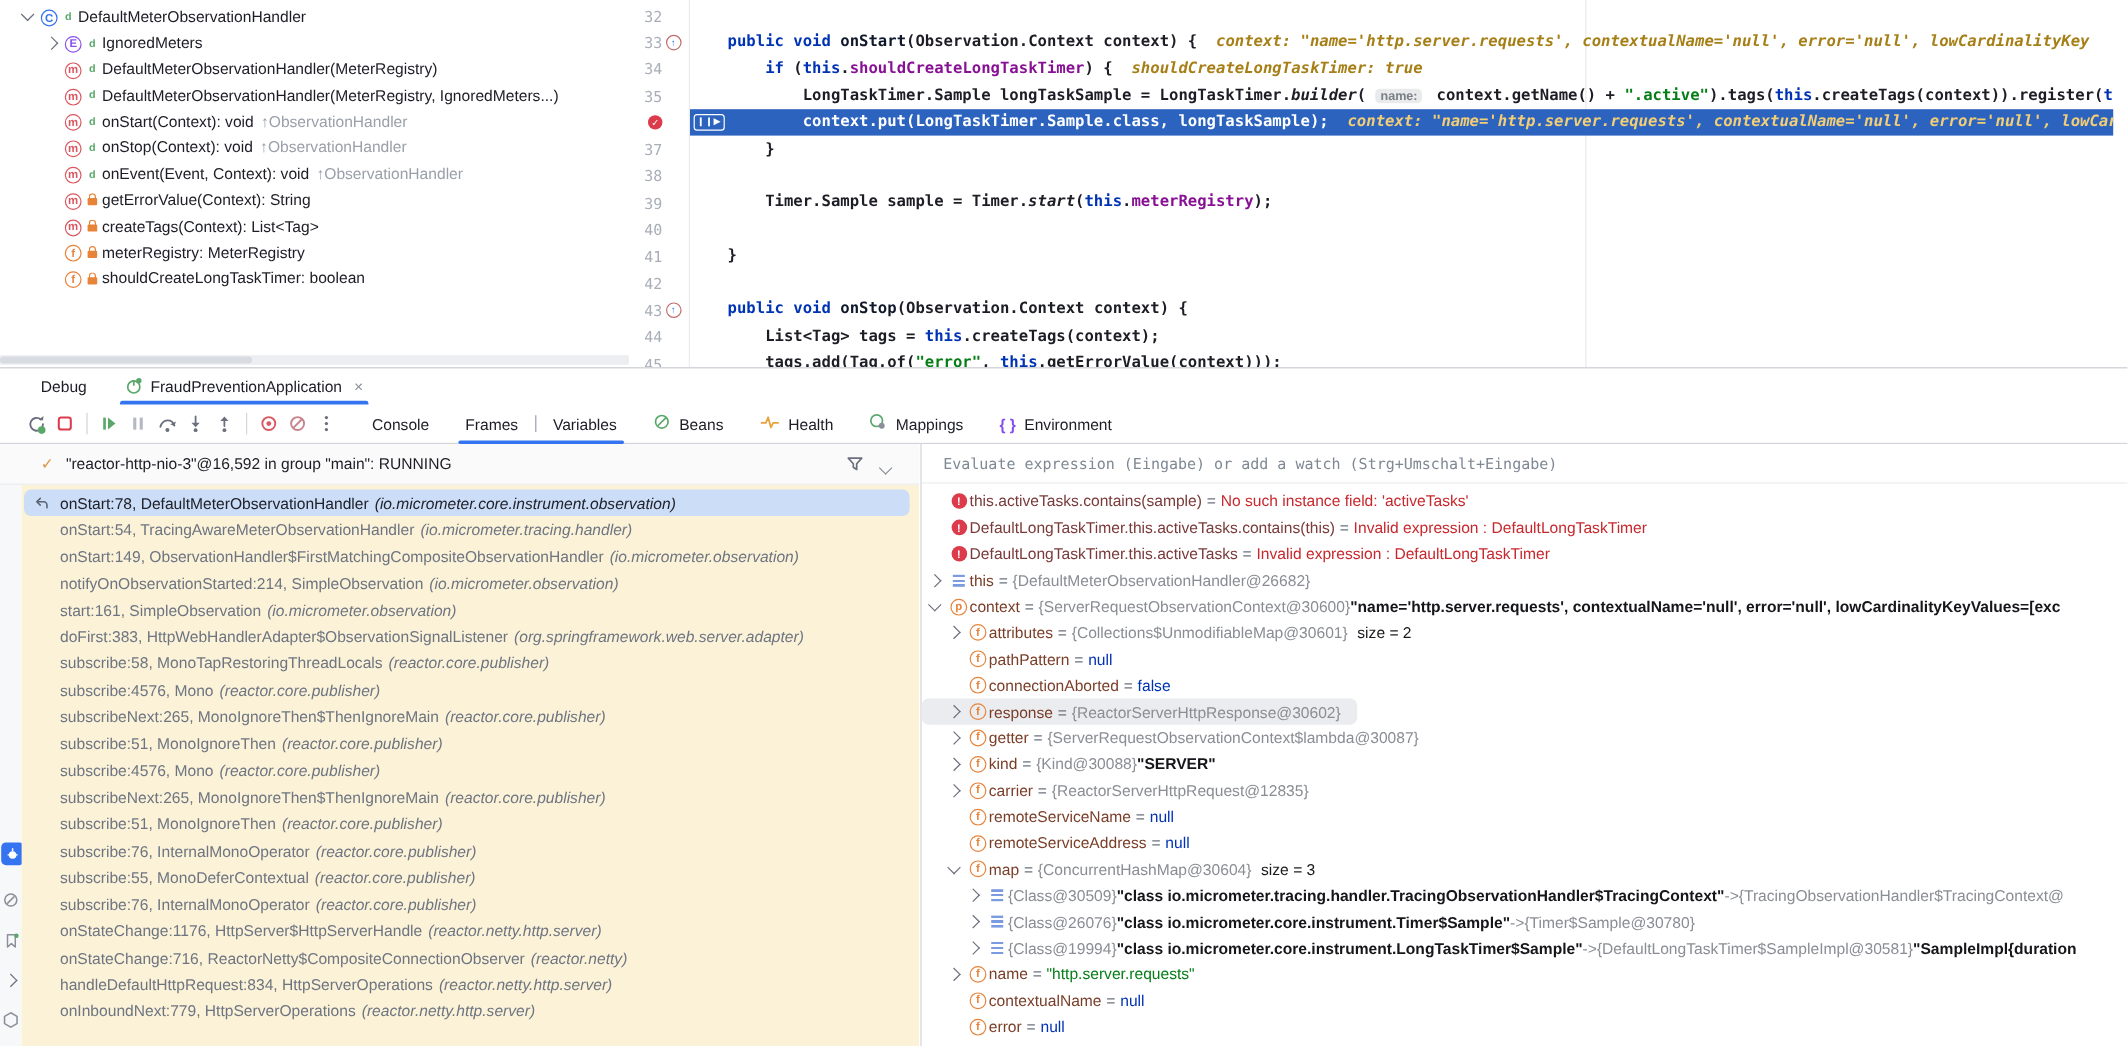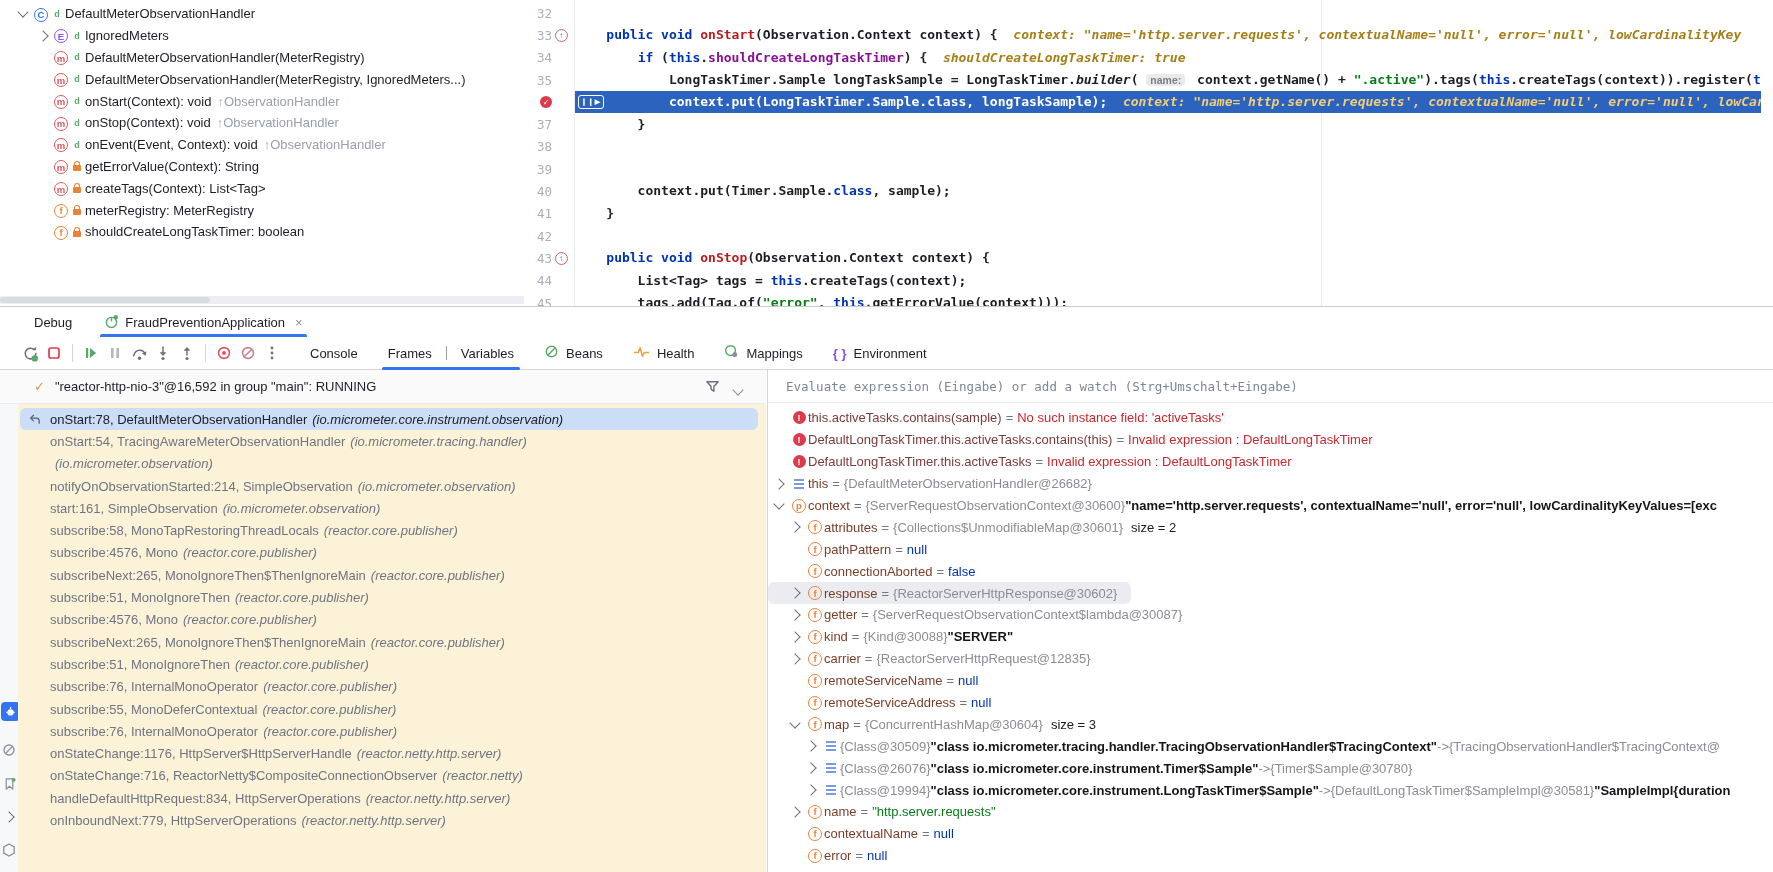--- a/index.html
+++ b/index.html
@@ -38,21 +38,21 @@
   .gl{position:absolute;left:0;width:50px;height:22.3px;display:flex;align-items:center;}
   .gl .num{width:24px;margin-left:4px;text-align:right;color:#a9aeb8;font-size:12.5px;}
   .gl .gslot{width:18px;display:flex;justify-content:center;align-items:center;}
   .ovr{width:11px;height:11px;border-radius:50%;border:1.3px solid #c06c6c;color:#3574f0;
        font-size:8px;display:flex;align-items:center;justify-content:center;font-family:"Liberation Sans",sans-serif;}
   .bp{width:12px;height:12px;border-radius:50%;background:#db3b4b;color:#fff;font-size:8px;
       display:flex;align-items:center;justify-content:center;font-family:"Liberation Sans",sans-serif;}
   #codearea{position:absolute;left:50px;top:0;width:1187px;height:306px;border-left:1px solid #ebecef;}
   .cl{position:absolute;left:0;width:1187px;height:22.3px;line-height:22.3px;white-space:pre;color:#1d1d26;}
   .cl span{vertical-align:baseline;font-weight:bold;}
-  .k{color:#0033b3;} .s{color:#067d17;} .m{color:#b91c1c;} .fld{color:#871094;}
+  .k{color:#0033b3;} .s{color:#067d17;} .m{color:#0f172a;} .fld{color:#871094;}
   .it{font-style:italic;color:#1d1d26;} .p{color:#1d1d26;}
   .hint{color:#a67f17;font-style:italic;}
   .chip{background:#e9eaec;color:#7a7e85;border-radius:4px;font-size:10.5px;padding:0 4px;
         font-family:"Liberation Sans",sans-serif;font-style:normal;margin-right:4px;}
   .cl.exec{background:#2b63be;}
   .cl.exec .k,.cl.exec .p,.cl.exec .s,.cl.exec .fld,.cl.exec .m,.cl.exec .it{color:#ffffff;}
   .cl.exec .hint{color:#f2ce77;}
   .execptr{position:absolute;left:3px;top:4px;height:12px;border:1.4px solid #fff;border-radius:3px;
         color:#fff;font-size:7px;display:flex;align-items:center;padding:0 2px;letter-spacing:1px;
         font-family:"Liberation Sans",sans-serif;}
@@ -266,21 +266,21 @@
     </div>
   <div id="codearea">
     <div id="marginguide"></div>
   <div class="cl" style="top:2.0px"></div>
       <div class="cl" style="top:24.3px"><span class="p">    </span><span class="k">public </span><span class="k">void </span><span class="m">onStart</span><span class="p">(Observation.Context context) {  </span><span class="hint">context: "name='http.server.requests', contextualName='null', error='null', lowCardinalityKey</span></div>
       <div class="cl" style="top:46.6px"><span class="p">        </span><span class="k">if</span><span class="p"> (</span><span class="k">this</span><span class="p">.</span><span class="fld">shouldCreateLongTaskTimer</span><span class="p">) {  </span><span class="hint">shouldCreateLongTaskTimer: true</span></div>
       <div class="cl" style="top:68.9px"><span class="p">            LongTaskTimer.Sample longTaskSample = LongTaskTimer.</span><span class="it">builder</span><span class="p">( </span><span class="chip">name:</span><span class="p"> context.getName() + </span><span class="s">".active"</span><span class="p">).tags(</span><span class="k">this</span><span class="p">.createTags(context)).register(</span><span class="k">this</span></div>
       <div class="cl exec" style="top:91.2px"><span class="execptr">❙❙▶</span><span class="p">            context.put(LongTaskTimer.Sample.</span><span class="k">class</span><span class="p">, longTaskSample);  </span><span class="hint">context: "name='http.server.requests', contextualName='null', error='null', lowCardinalityKeyValues</span></div>
       <div class="cl" style="top:113.5px"><span class="p">        }</span></div>
       <div class="cl" style="top:135.8px"></div>
-      <div class="cl" style="top:180.4px"><span class="p">        context.put(Timer.Sample.</span><span class="k">class</span><span class="p">, sample);</span></div>
+      <div class="cl" style="top:158.1px"><span class="p">        Timer.Sample sample = Timer.</span><span class="it">start</span><span class="p">(</span><span class="k">this</span><span class="p">.</span><span class="fld">meterRegistry</span><span class="p">);</span></div>
       <div class="cl" style="top:202.7px"><span class="p">    }</span></div>
       <div class="cl" style="top:225.0px"></div>
       <div class="cl" style="top:247.3px"><span class="p">    </span><span class="k">public </span><span class="k">void </span><span class="m">onStop</span><span class="p">(Observation.Context context) {</span></div>
       <div class="cl" style="top:269.6px"><span class="p">        List&lt;Tag&gt; tags = </span><span class="k">this</span><span class="p">.createTags(context);</span></div>
       <div class="cl" style="top:291.9px"><span class="p">        tags.add(Tag.of(</span><span class="s">"error"</span><span class="p">, </span><span class="k">this</span><span class="p">.getErrorValue(context)));</span></div>
     </div>
 </div>
 
 <div class="abs" id="debugpanel">
   <div id="dbg-header">
@@ -448,29 +448,34 @@
             </svg>
           </span>
           <span>onStart:78, DefaultMeterObservationHandler</span>
           <span class="pkg">(io.micrometer.core.instrument.observation)</span>
         </div>
         <div class="frow">
           <span>onStart:54, TracingAwareMeterObservationHandler</span>
           <span class="pkg">(io.micrometer.tracing.handler)</span>
         </div>
         <div class="frow">
+          <span>onStart:149, ObservationHandler$FirstMatchingCompositeObservationHandler</span>
           <span class="pkg">(io.micrometer.observation)</span>
         </div>
         <div class="frow">
           <span>notifyOnObservationStarted:214, SimpleObservation</span>
           <span class="pkg">(io.micrometer.observation)</span>
         </div>
         <div class="frow">
           <span>start:161, SimpleObservation</span>
           <span class="pkg">(io.micrometer.observation)</span>
+        </div>
+        <div class="frow">
+          <span>doFirst:383, HttpWebHandlerAdapter$ObservationSignalListener</span>
+          <span class="pkg">(org.springframework.web.server.adapter)</span>
         </div>
         <div class="frow">
           <span>subscribe:58, MonoTapRestoringThreadLocals</span>
           <span class="pkg">(reactor.core.publisher)</span>
         </div>
         <div class="frow">
           <span>subscribe:4576, Mono</span>
           <span class="pkg">(reactor.core.publisher)</span>
         </div>
         <div class="frow">

